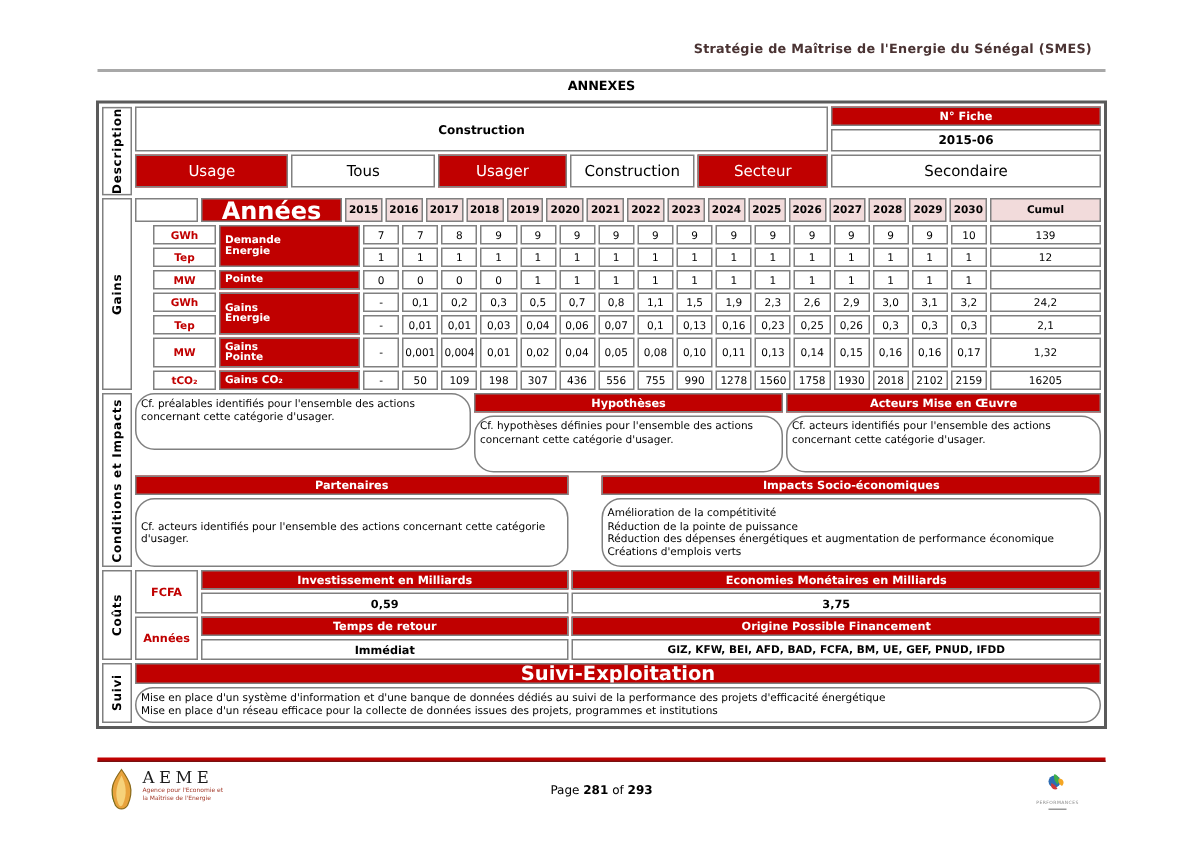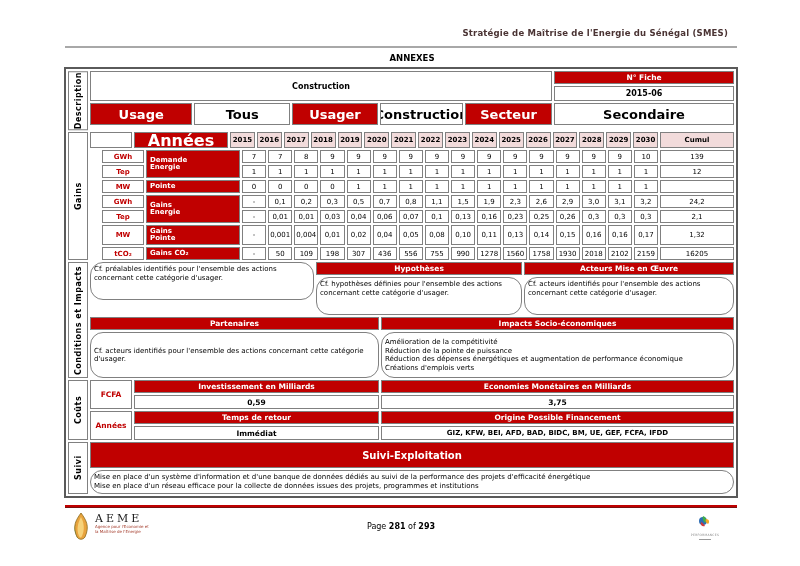--- a/index.html
+++ b/index.html
@@ -7,21 +7,21 @@
   .page {
     position:relative; width:800px; height:566px; background:#ffffff;
     font-family:"DejaVu Sans","Liberation Sans",sans-serif; color:#000;
     margin:0 auto; overflow:hidden;
   }
   .doc-title {
     position:absolute; top:28px; right:72px; font-size:8.5px; font-weight:bold;
     color:#4a3333; letter-spacing:.2px;
   }
   .head-rule { position:absolute; top:46px; left:65px; width:672px; height:2px; background:#a8a8a8; }
-  .annexes { position:absolute; top:53px; left:76px; width:672px; text-align:center; font-size:8.5px; font-weight:bold; }
+  .annexes { position:absolute; top:53px; left:65px; width:672px; text-align:center; font-size:8.5px; font-weight:bold; }
 
   .table-outer {
     position:absolute; top:67px; left:64px; width:674px;
     border:2px solid #5a5a5a; background:#fff; padding:2px;
     display:flex; flex-direction:column; gap:2px;
   }
   .section-row { display:flex; gap:2px; align-items:stretch; }
   .vlabel {
     width:20px; border:1px solid #808080; background:#fff;
     display:flex; align-items:center; justify-content:center;
@@ -34,21 +34,21 @@
   .red  { background:#C00000; color:#fff; font-weight:bold; }
   .pink { background:#F2DBDB; font-weight:bold; }
 
   
   .desc-top { display:flex; gap:2px; height:30px; }
   .construction-cell { flex:1; font-size:8px; font-weight:bold; }
   .fiche-col { width:180px; display:flex; flex-direction:column; gap:2px; }
   .fiche-head { height:13px; font-size:7.5px; }
   .fiche-val  { flex:1; font-size:8px; font-weight:bold; }
   .usage-row { display:flex; gap:2px; height:22px; }
-  .usage-row .cell { font-size:13px; font-weight:bold; }
+  .usage-row .cell { font-size:10px; font-weight:normal; }
 
   
   .grid-row { display:flex; gap:2px; height:15px; }
   .unit-col { width:42px; flex:none; }
   .label-col { width:94px; flex:none; }
   .year-cell { flex:1; font-size:7px; }
   .cumul-col { width:74px; flex:none; font-size:7px; }
   .unit-cell { color:#C00000; font-weight:bold; font-size:7px; }
   .label-cell { justify-content:flex-start; padding-left:3px; font-size:7px; text-align:left; white-space:pre-line; line-height:1.05; }
   .band { display:flex; gap:2px; }
@@ -56,28 +56,28 @@
   .band .vals { flex:1; display:flex; flex-direction:column; gap:2px; min-width:0; }
   .band .value-row { display:flex; gap:2px; flex:1; }
   .value-cell { flex:1; font-size:7px; }
 
   
   .tri-row { display:flex; gap:2px; }
   .col-stack { display:flex; flex-direction:column; gap:2px; }
   .sec-head { height:13px; font-size:7.5px; }
   .body-cell { justify-content:flex-start; align-items:flex-start; text-align:left; font-size:7px; padding:2px 3px; line-height:1.25;border-radius:13px; }
   .w-prea { width:224px; flex:none; } .w-hyp { width:206px; flex:none; } .w-act { flex:1; }
-  .w-part { width:289px; flex:none; } .w-imp { flex:1; }
+  .w-part { width:289px; flex:none; } .w-imp { flex:1;margin-left:20px; }
   .fcfa-cell { width:42px; flex:none; color:#C00000; font-weight:bold; font-size:7.5px; }
   .w-invest { width:245px; flex:none; } .w-econ { flex:1; }
   .val-line { height:14px; font-size:7.5px; font-weight:bold; }
   .list-lines { display:flex; flex-direction:column; }
 
   
-  .suivi-head { height:26px; font-size:10px; }
+  .suivi-head { height:14px; font-size:13px; }
   .suivi-body { min-height:24px; }
 
   
   .foot-rule { position:absolute; top:505px; left:65px; width:672px; height:3px; background:#C00000; border-bottom:1px solid #7a1010; }
   .aeme { position:absolute; top:512px; left:70px; display:flex; align-items:flex-start; gap:3px; }
   .aeme-text .name { font-family:"DejaVu Serif","Liberation Serif",serif; font-size:11px; letter-spacing:3px; color:#1a1a1a; }
   .aeme-text .tag { font-size:4px; color:#a33a2a; line-height:1.2; }
   .page-num { position:absolute; top:522px; left:65px; width:672px; text-align:center; font-size:8px; }
   .page-num b { font-weight:bold; }
   .perf-logo { position:absolute; top:514px; right:78px; width:34px; text-align:center; }
@@ -372,21 +372,21 @@
           </div>
         </div>
         <div class="tri-row">
           <div class="cell fcfa-cell">Années</div>
           <div class="col-stack w-invest">
             <div class="cell red sec-head">Temps de retour</div>
             <div class="cell val-line">Immédiat</div>
           </div>
           <div class="col-stack w-econ">
             <div class="cell red sec-head">Origine Possible Financement</div>
-            <div class="cell val-line" style="font-weight:bold;font-size:7px;">GIZ, KFW, BEI, AFD, BAD, BIDC, BM, UE, GEF, FCFA, IFDD</div>
+            <div class="cell val-line" style="font-weight:bold;font-size:7px;">GIZ, KFW, BEI, AFD, BAD, FCFA, BM, UE, GEF, PNUD, IFDD</div>
           </div>
         </div>
       </div>
     </div>
 
     <div class="section-row">
       <div class="vlabel">Suivi</div>
       <div class="section-content">
         <div class="cell red suivi-head">Suivi-Exploitation</div>
         <div class="cell body-cell list-lines suivi-body" id="suivi-list">

